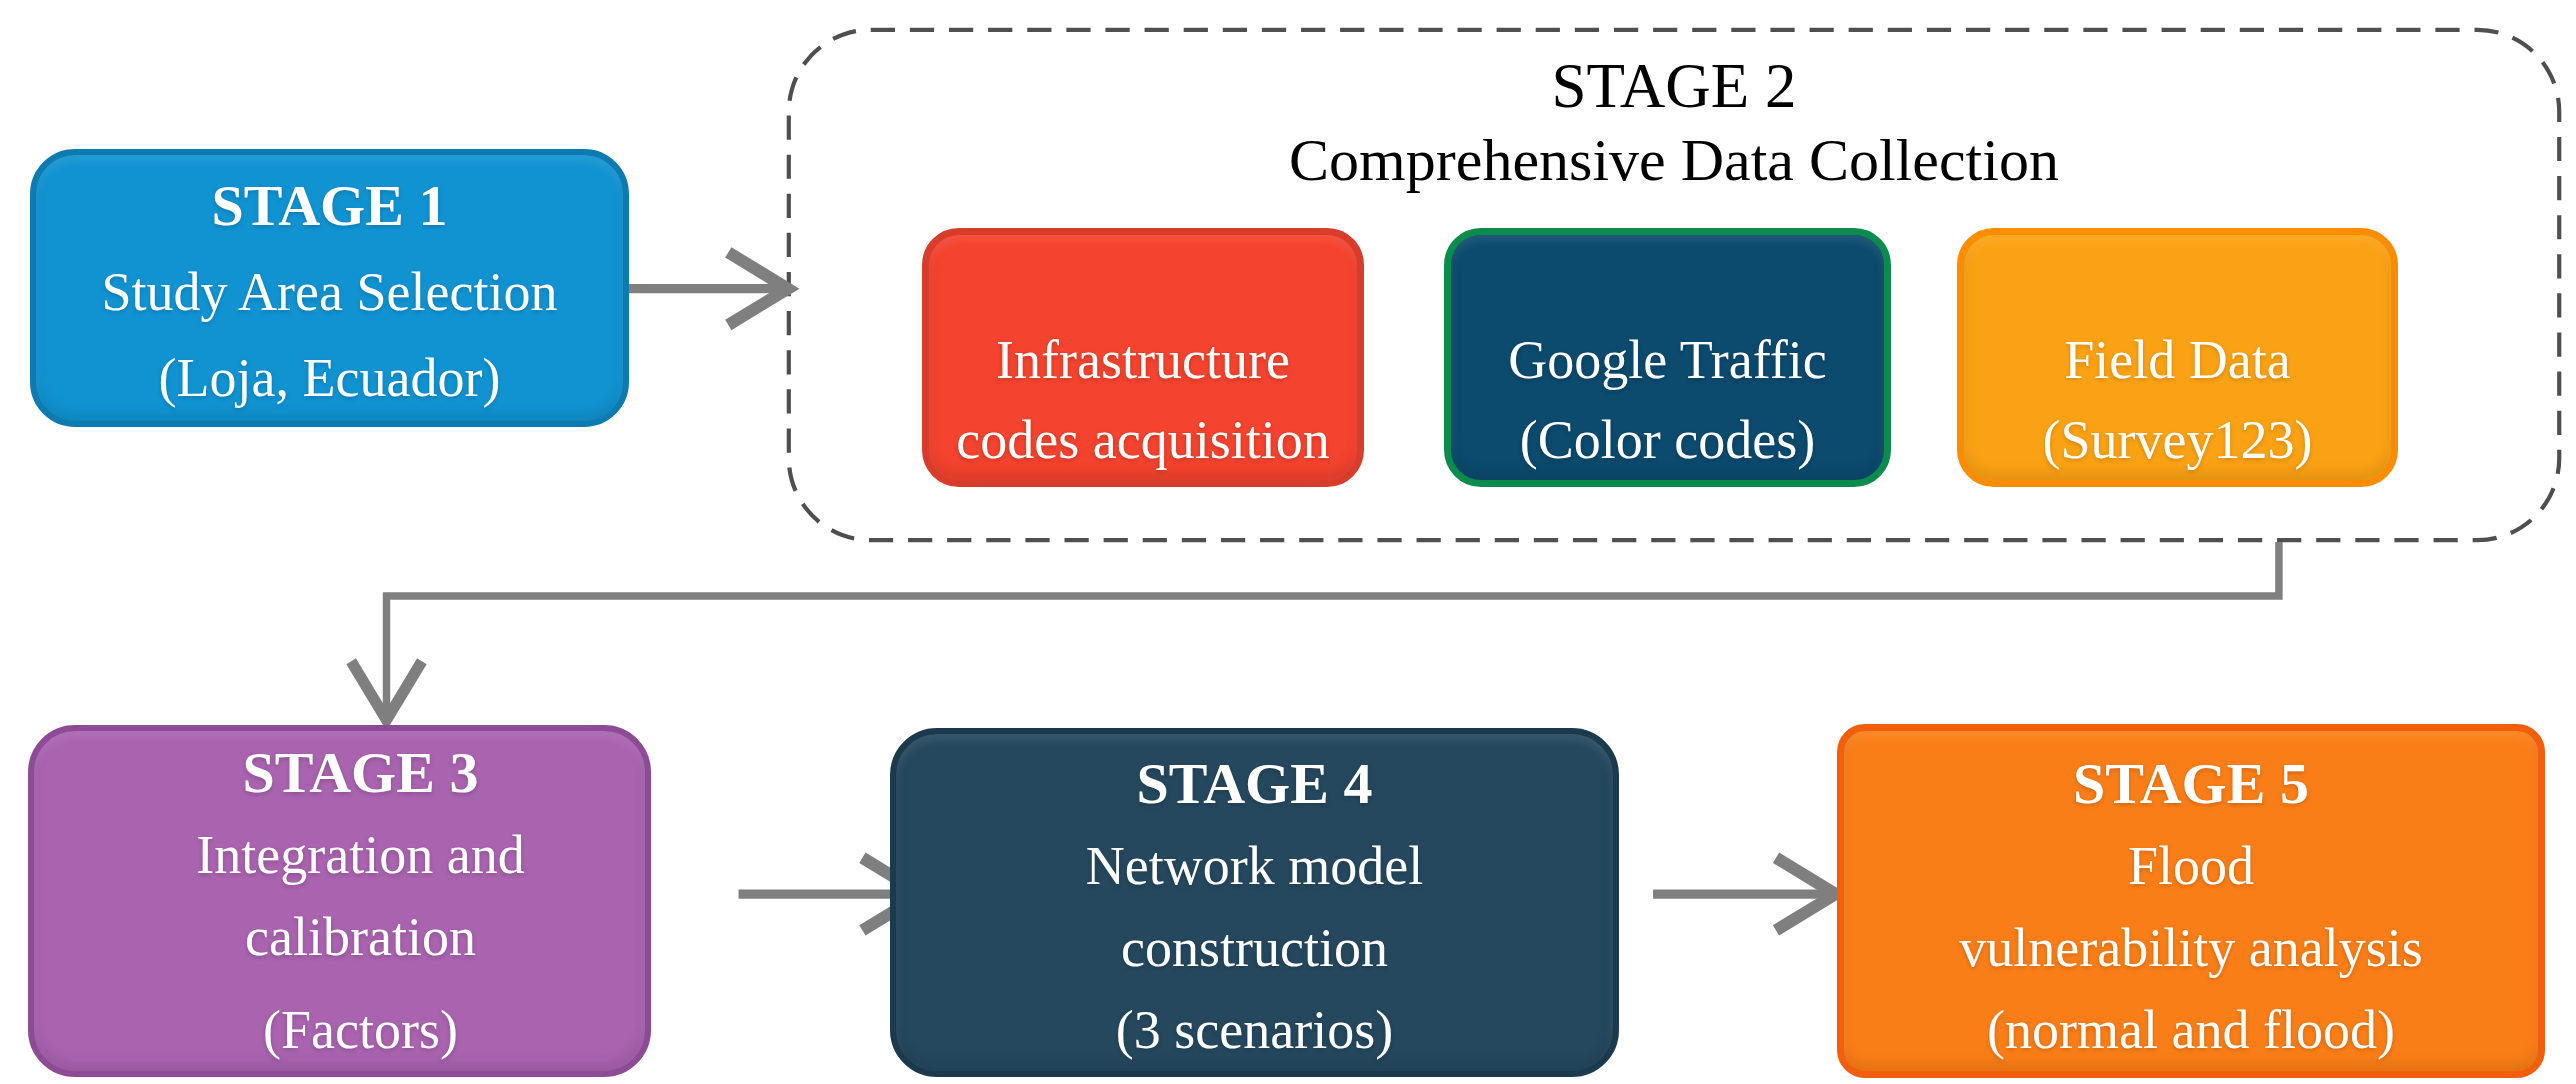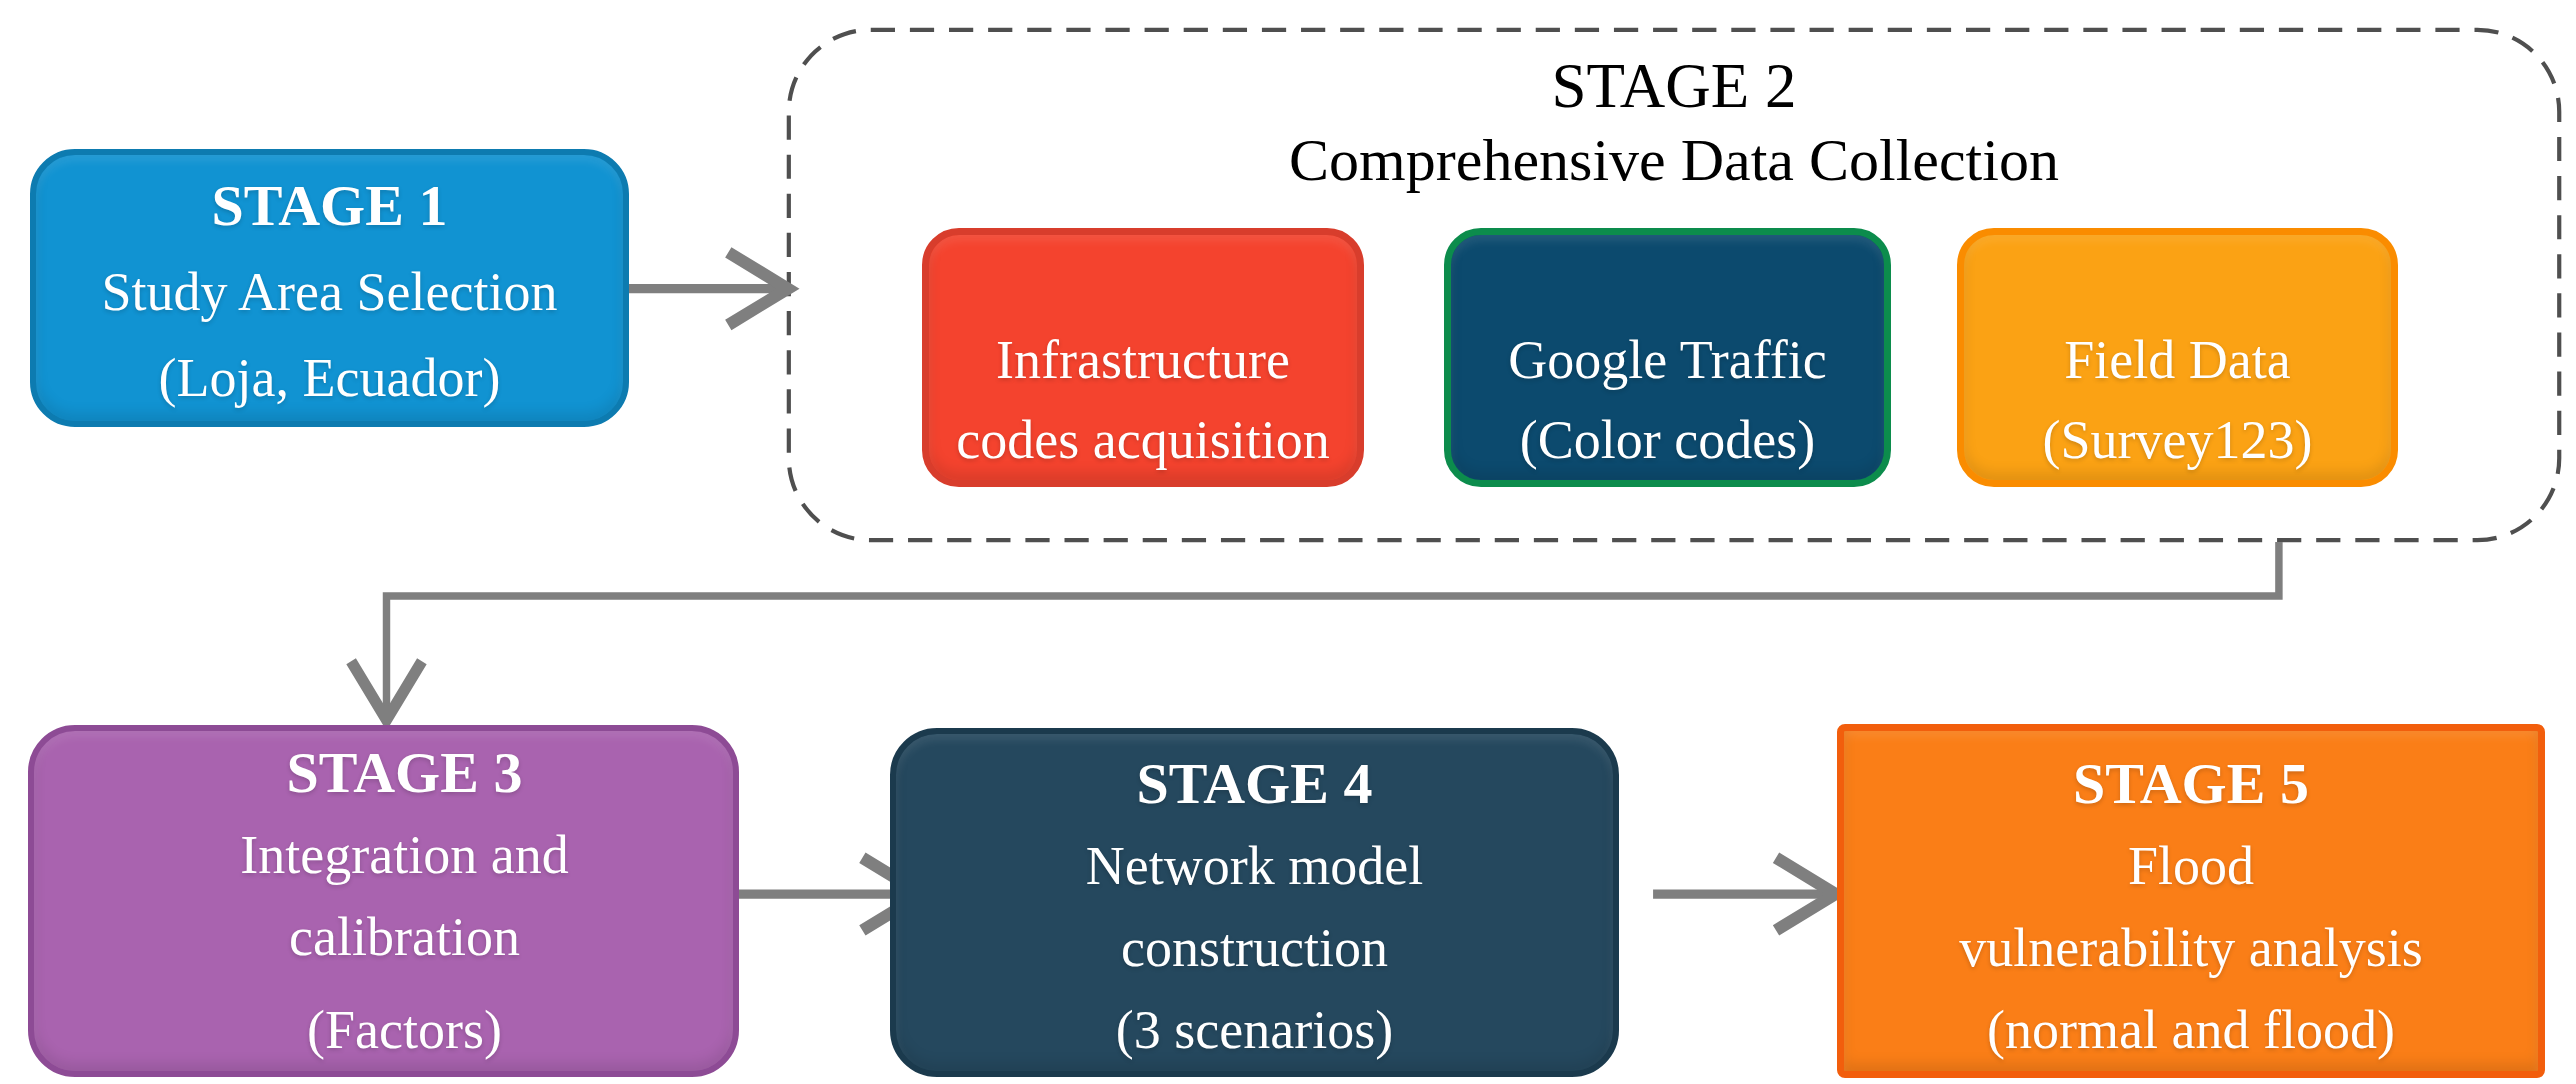--- a/index.html
+++ b/index.html
@@ -32,23 +32,23 @@
   }
   .s2header .t{font-weight:normal;font-size:63px;line-height:76px;}
   .s2header .s{font-size:60px;line-height:73px;}
   
   .sub{top:228px;height:259px;border:7.5px solid;border-radius:37px;}
   .sub .l{line-height:80px;}
   .sub-red{left:922px;width:442px;}
   .sub-green{left:1444px;width:447px;}
   .sub-amber{left:1957px;width:441px;}
   
-  .stage3{left:28px;top:725px;width:711px;height:352px;border:6.5px solid;border-radius:47px;padding-left:42px;}
+  .stage3{left:28px;top:725px;width:623px;height:352px;border:6.5px solid;border-radius:47px;padding-left:42px;}
   .stage4{left:890px;top:728px;width:729px;height:349px;border:6.5px solid;border-radius:47px;}
-  .stage5{left:1837px;top:724px;width:708px;height:354px;border:7.5px solid;border-radius:8px;}
+  .stage5{left:1837px;top:724px;width:708px;height:354px;border:7.5px solid;border-radius:28px;}
   .gap-top{margin-top:11.2px;}
   svg.layer{position:absolute;left:0;top:0;pointer-events:none;}
 </style>
 </head>
 <body>
 
 <div class="canvas">
 
   <svg class="layer" width="2576" height="1085" viewBox="0 0 2766 1165">
 

